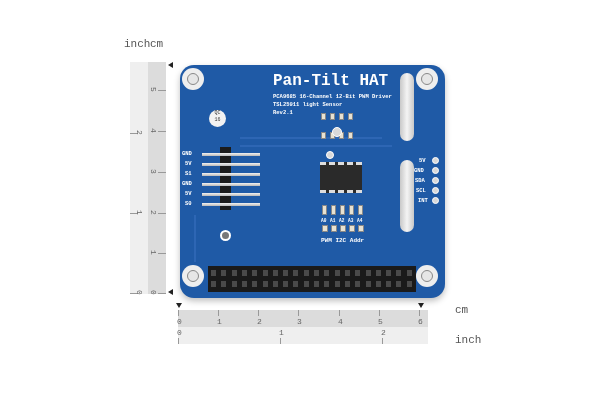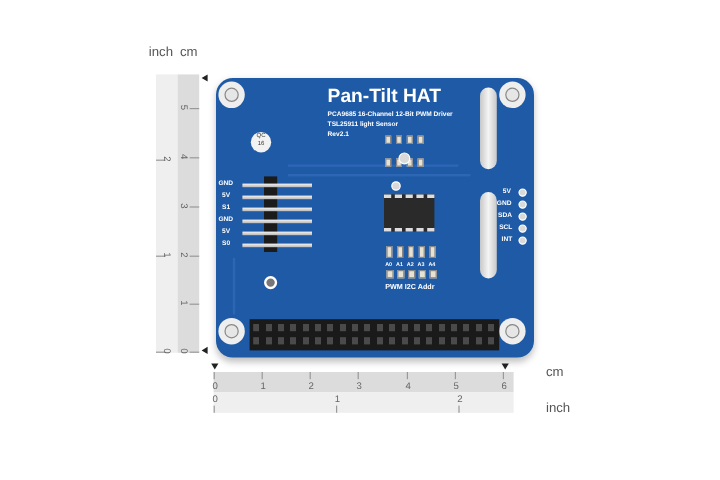--- a/index.html
+++ b/index.html
@@ -1,17 +1,17 @@
 <!DOCTYPE html>
 <html><head>
 <meta charset="utf-8">
 <style>
   html,body{margin:0;padding:0;background:#fff;}
   body{width:600px;height:400px;position:relative;overflow:hidden;font-family:"Liberation Sans",sans-serif;}
-  .abs{position:absolute;}
+  .abs{position:absolute;font-family:Liberation Mono, monospace;}
   .unit-label{font-size:11px;color:#555;}
   
   .vruler{left:130px;top:62px;width:36px;height:232px;}
   .vruler .inch{position:absolute;left:0;top:0;width:18px;height:100%;background:#efefef;}
   .vruler .cm{position:absolute;left:18px;top:0;width:18px;height:100%;background:#dcdcdc;}
   .tick{position:absolute;background:#999;}
   .vnum{position:absolute;font-size:8px;color:#666;transform:rotate(90deg);}
   
   .hruler{left:178px;top:310px;width:250px;height:34px;}
   .hruler .cm{position:absolute;left:0;top:0;width:100%;height:17px;background:#dcdcdc;}

